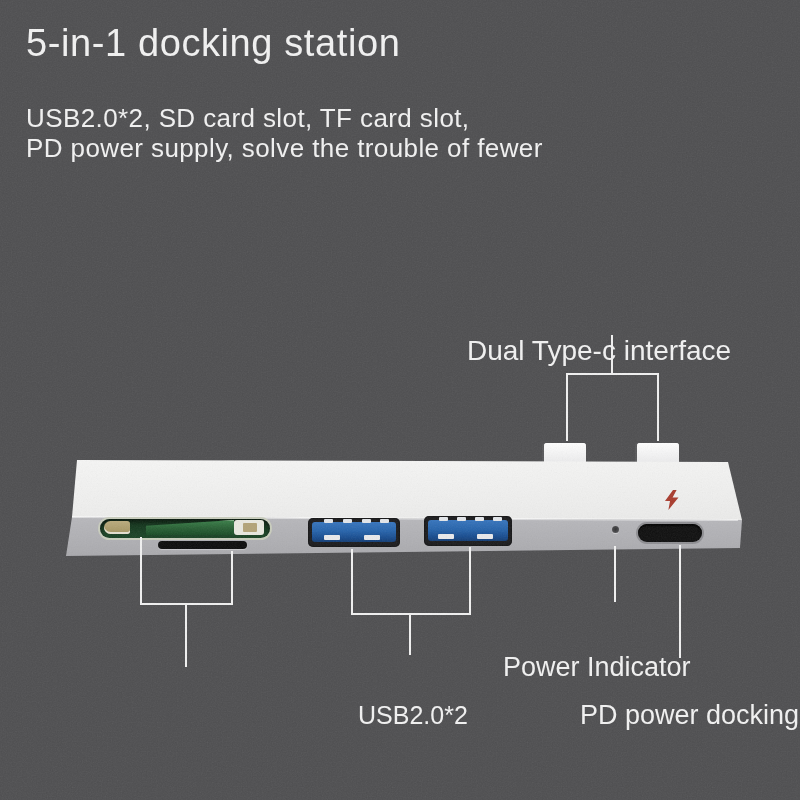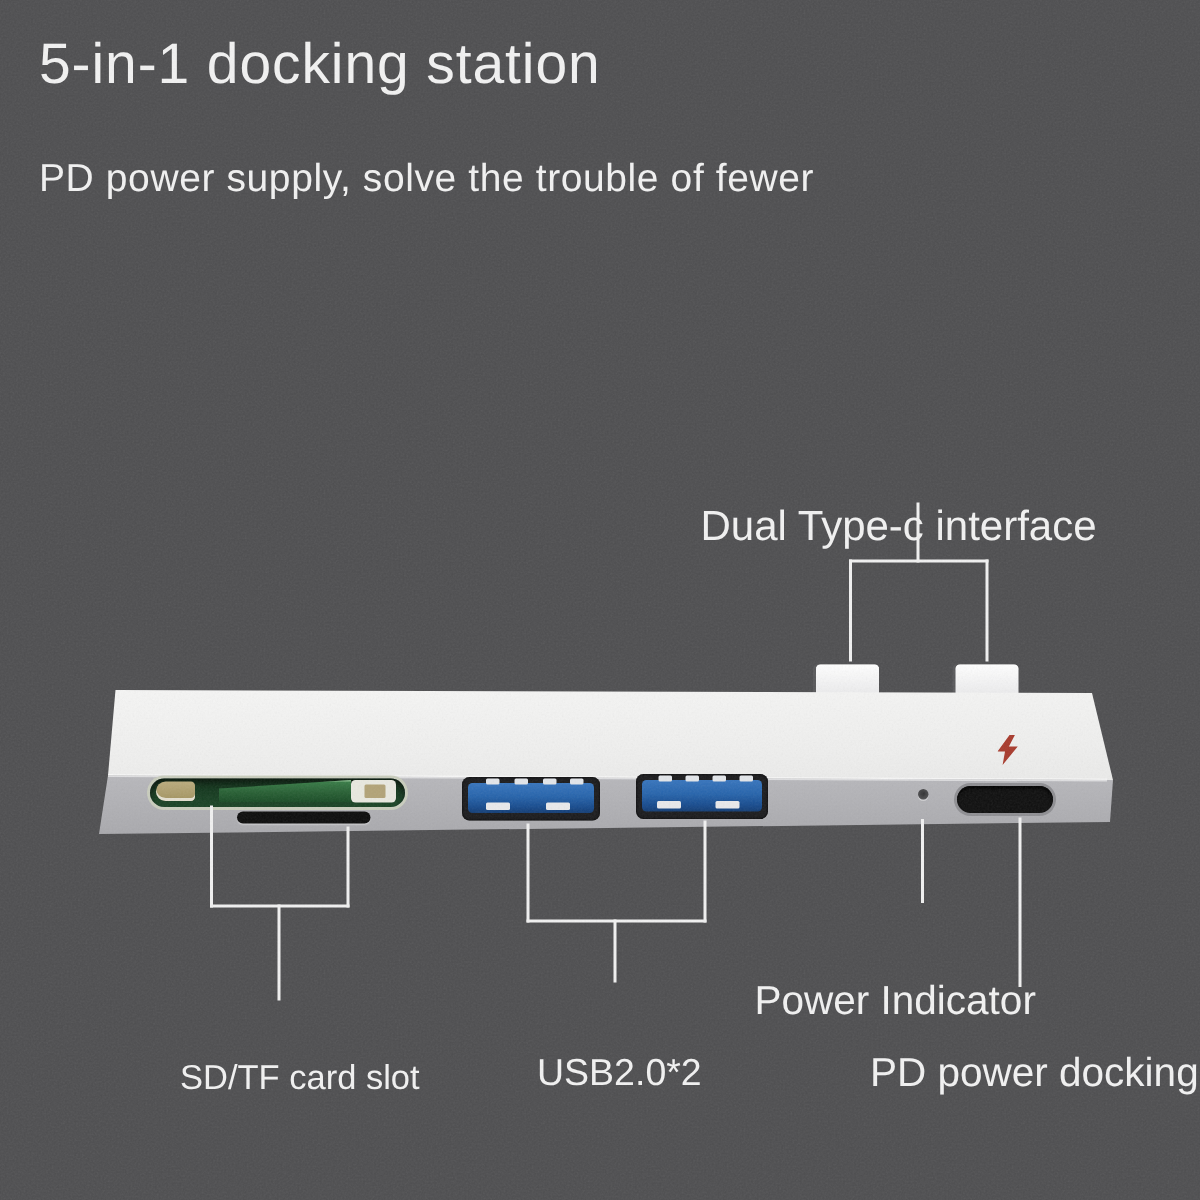--- a/index.html
+++ b/index.html
@@ -77,25 +77,25 @@
   
   #noise{left:0;top:0;z-index:60;pointer-events:none;opacity:0.10;}
 </style>
 </head>
 <body>
 
 <div id="stage">
 
   <div class="abs title">5-in-1 docking station</div>
   <div class="abs desc">
+    <div>USB2.0*2, SD card slot, TF card slot,</div>
     <div>PD power supply, solve the trouble of fewer</div>
   </div>
 
   <div class="abs callout-label lbl-dual">Dual Type-c interface</div>
-  <div class="abs callout-label lbl-sdtf">SD/TF card slot</div>
   <div class="abs callout-label lbl-usb">USB2.0*2</div>
   <div class="abs callout-label lbl-power">Power Indicator</div>
   <div class="abs callout-label lbl-pd">PD power docking</div>
 
   <div class="abs cline" style="left:611px;top:335px;width:2px;height:40px;"></div>
   <div class="abs cline" style="left:566px;top:373px;width:93px;height:2px;"></div>
   <div class="abs cline" style="left:566px;top:373px;width:2px;height:68px;"></div>
   <div class="abs cline" style="left:657px;top:373px;width:2px;height:68px;"></div>
 
   <div class="abs cline" style="left:140px;top:537px;width:2px;height:68px;"></div>

